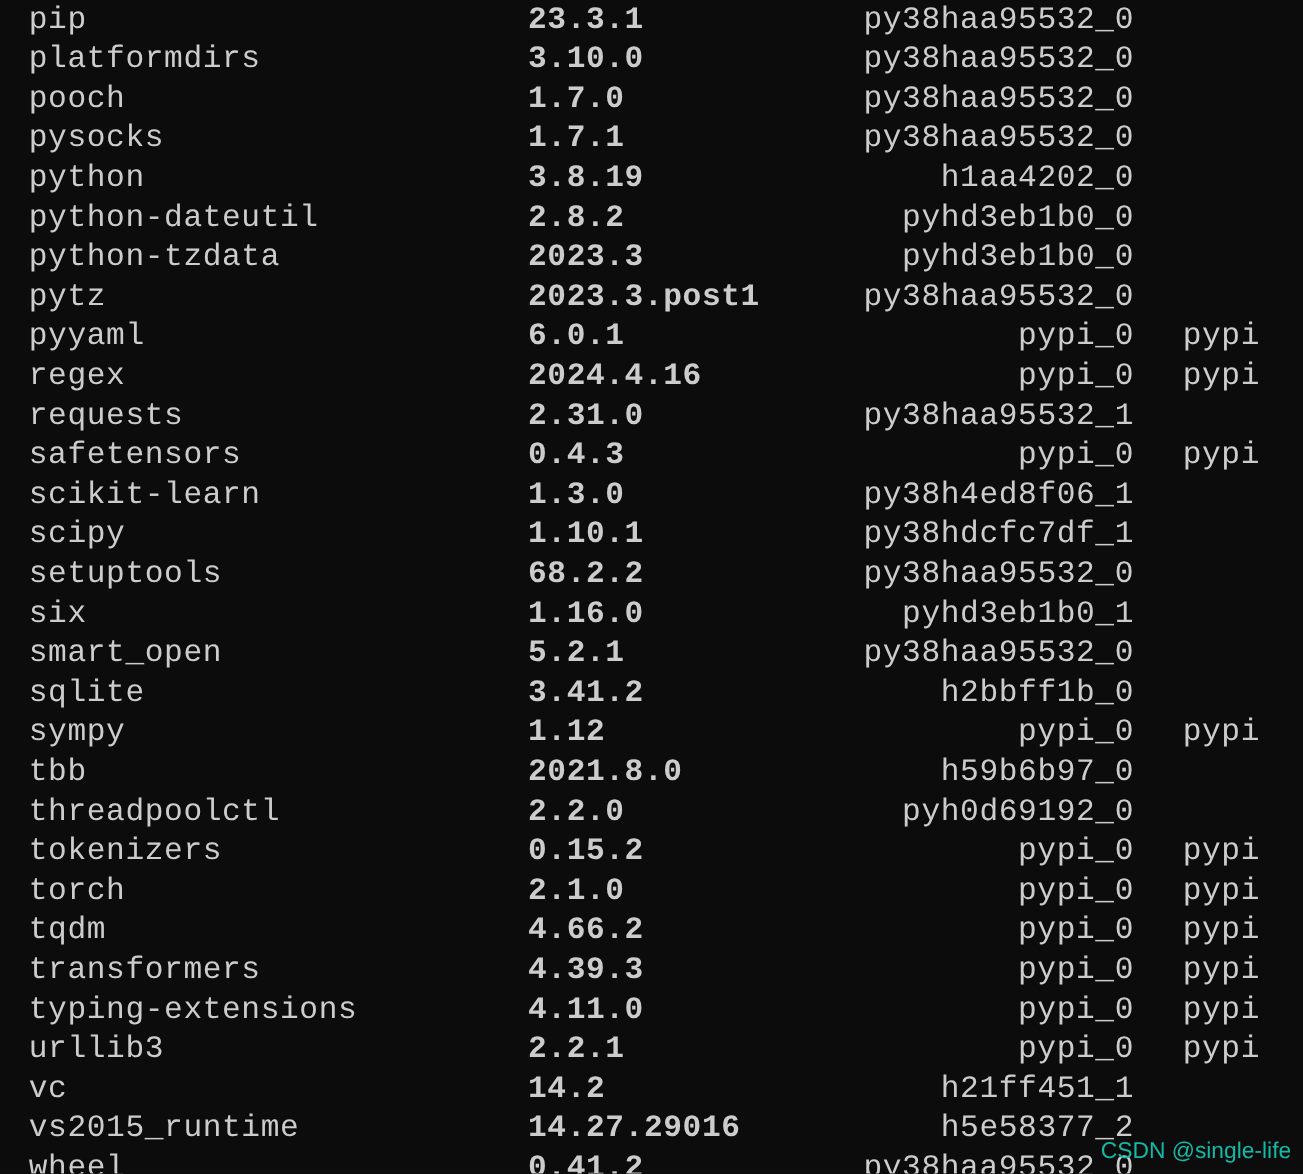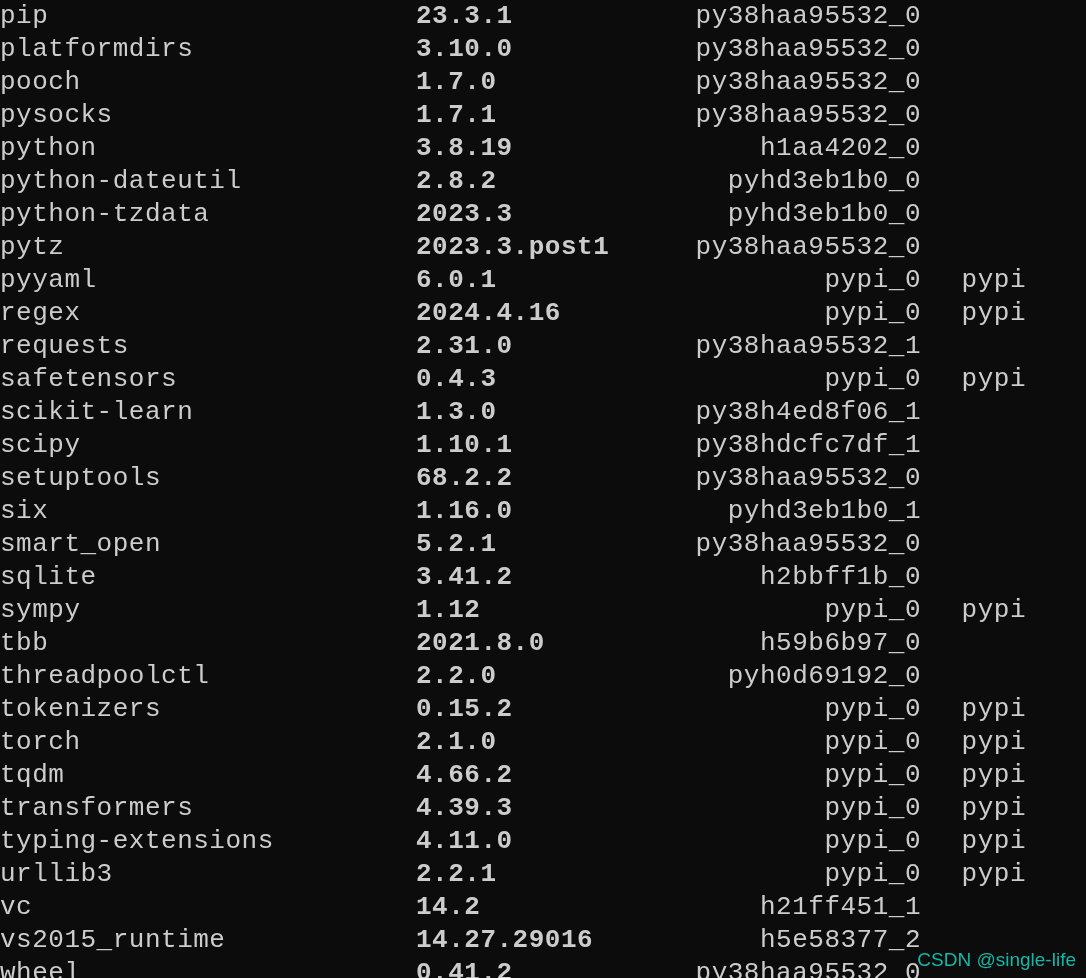--- a/index.html
+++ b/index.html
@@ -20,20 +20,21 @@
       letter-spacing: 0.5px;
     }
     .terminal {
       padding: 0;
       white-space: pre;
     }
     .row {
       display: flex;
       height: 33px;
       align-items: flex-end;
+      margin-left: 24px;
     }
     .col-name {
       width: 416px;
       overflow: hidden;
     }
     .col-version {
       width: 230px;
       overflow: hidden;
       font-weight: bold;
     }

